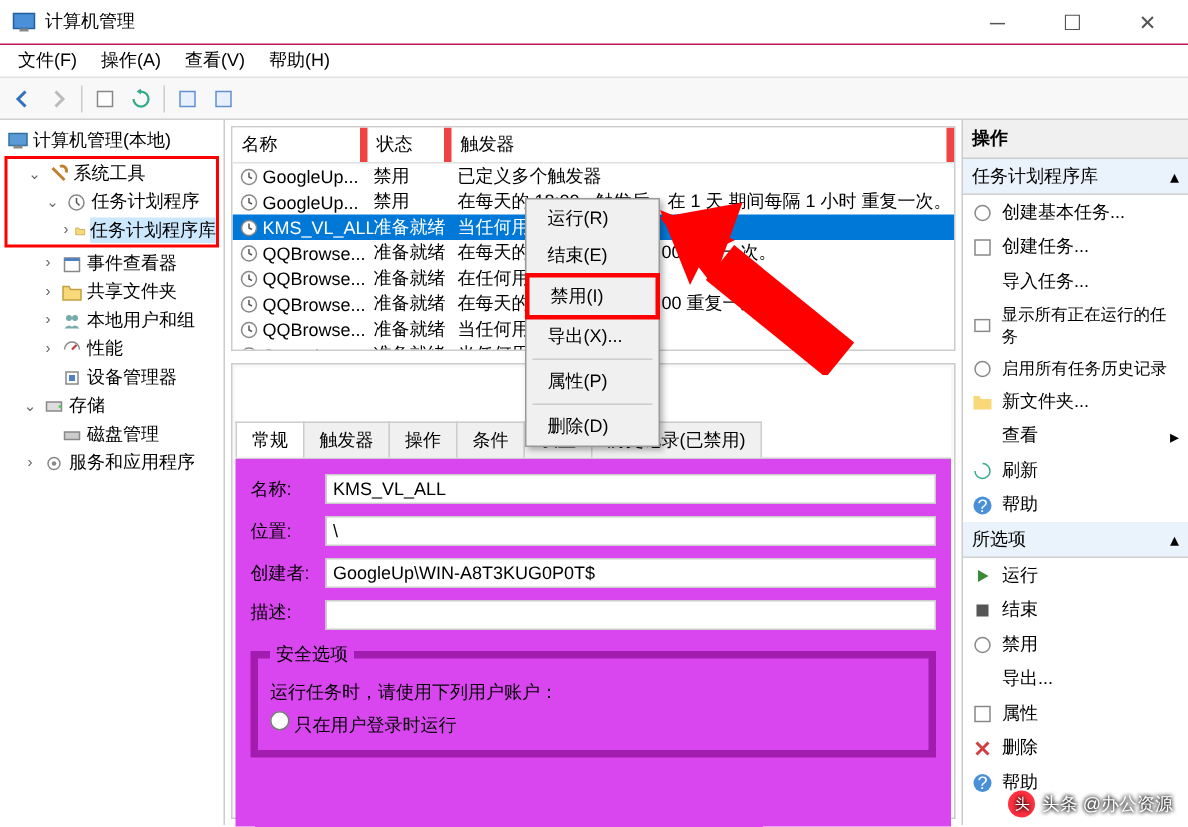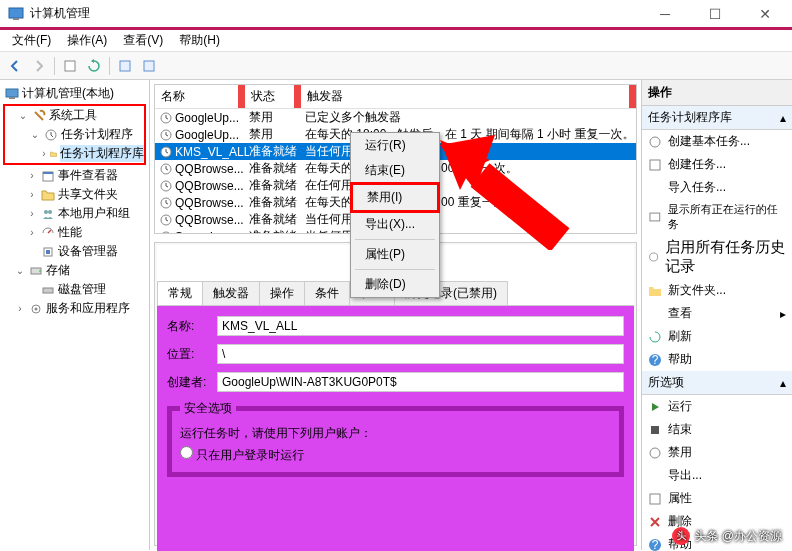--- a/index.html
+++ b/index.html
@@ -1,17 +1,17 @@
 <!DOCTYPE html>
 <html><head>
   <meta charset="utf-8">
   <style>
     * { box-sizing: border-box; margin: 0; padding: 0; font-family: "Microsoft YaHei", Tahoma, sans-serif; font-size: 12px; }
     body { width: 792px; height: 551px; background: #fff; position: relative; overflow: hidden; }
-    .titlebar { height: 30px; background: #fff; display: flex; align-items: center; padding: 0 8px; border-bottom: 3px solid #be185d; }
+    .titlebar { height: 30px; background: #fff; display: flex; align-items: center; padding: 0 8px; border-bottom: 1px solid #be185d; }
     .titlebar .icon { width: 16px; height: 16px; margin-right: 6px; }
     .titlebar .title { flex: 1; }
     .winbtns { display: flex; gap: 20px; padding-right: 4px; }
     .winbtn { width: 30px; text-align: center; font-size: 14px; color: #555; }
     .menubar { height: 22px; display: flex; align-items: center; padding: 0 4px; border-bottom: 1px solid #e0e0e0; }
     .menubar span { padding: 2px 8px; }
     .toolbar { height: 28px; display: flex; align-items: center; padding: 0 4px; gap: 2px; border-bottom: 1px solid #d0d0d0; background: #f8f8f8; }
     .toolbar .tbtn { width: 22px; height: 22px; display: flex; align-items: center; justify-content: center; border: 1px solid transparent; }
     .toolbar .sep { width: 1px; height: 18px; background: #ccc; margin: 0 2px; }
     .main { display: flex; height: 470px; }
@@ -19,21 +19,21 @@
     .tree-item { display: flex; align-items: center; padding: 1px 0; white-space: nowrap; }
     .tree-item .exp { width: 12px; text-align: center; color: #666; font-size: 10px; }
     .tree-item .ticon { width: 14px; height: 14px; margin: 0 3px; }
     .indent1 { padding-left: 12px; }
     .indent2 { padding-left: 24px; }
     .indent3 { padding-left: 36px; }
     .redbox { border: 2px solid #ff0000; }
     .center-pane { flex: 1; display: flex; flex-direction: column; border-right: 1px solid #ccc; }
     .task-list { border: 1px solid #ccc; margin: 4px; height: 150px; overflow: hidden; }
     .list-header { display: flex; background: #fff; border-bottom: 1px solid #e0e0e0; }
-    .list-header div { padding: 3px 6px; border-right: 7px solid #ef4444; }
+    .list-header div { padding: 3px 6px; border-right: 5px solid #ef4444; }
     .col-name { width: 90px; }
     .col-status { width: 56px; }
     .col-trigger { flex: 1; }
     .list-row { display: flex; align-items: center; height: 17px; }
     .list-row .ricon { width: 14px; height: 14px; margin: 0 2px 0 4px; }
     .list-row.selected { background: #0078d7; color: #fff; }
     .details-pane { border: 1px solid #ccc; margin: 4px; flex: 1; background: #f8f8f8; padding: 2px; }
     .tabs { display: flex; border-bottom: 1px solid #ccc; background: #fff; }
     .tab { padding: 3px 10px; border: 1px solid #ccc; border-bottom: none; margin-right: -1px; background: #f0f0f0; margin-top: 36px; }
     .tab.active { background: #fff; }
@@ -313,20 +313,24 @@
           <input readonly="" value="KMS_VL_ALL" style="">
         </div>
         <div class="field-row">
           <label>位置:</label>
           <span class="textbox">\</span>
         </div>
         <div class="field-row">
           <label>创建者:</label>
           <span class="textbox">GoogleUp\WIN-A8T3KUG0P0T$</span>
         </div>
+        <div class="field-row" style="align-items:flex-start;">
+          <label>描述:</label>
+          <div class="textbox textarea"></div>
+        </div>
         <fieldset class="groupbox">
           <legend>安全选项</legend>
           <div style="margin-bottom:4px;">运行任务时，请使用下列用户账户：</div>
           <div><input type="radio" style=""> <span>只在用户登录时运行</span></div>
         </fieldset>
       </div>
     </div>
   </div>
 
   <div class="right-pane">
@@ -354,21 +358,21 @@
     <div class="rp-item">
         <svg class="ricon2" viewBox="0 0 14 14">
           <rect x="2" y="3" width="10" height="8" fill="#fff" stroke="#888"></rect>
         </svg>
         <span style="font-size:11px;">显示所有正在运行的任务</span>
       </div>
     <div class="rp-item">
         <svg class="ricon2" viewBox="0 0 14 14">
           <circle cx="7" cy="7" r="5" fill="none" stroke="#888"></circle>
         </svg>
-        <span style="font-size:15px;">启用所有任务历史记录</span>
+        <span style="font-size:11px;">启用所有任务历史记录</span>
       </div>
     <div class="rp-item">
         <svg class="ricon2" viewBox="0 0 14 14">
           <path d="M1 3 L5 3 L6 5 L13 5 L13 12 L1 12 Z" fill="#f8d878"></path>
         </svg>
         <span>新文件夹...</span>
       </div>
     <div class="rp-item">
         <span style="width:14px;"></span>
         <span>查看</span>

